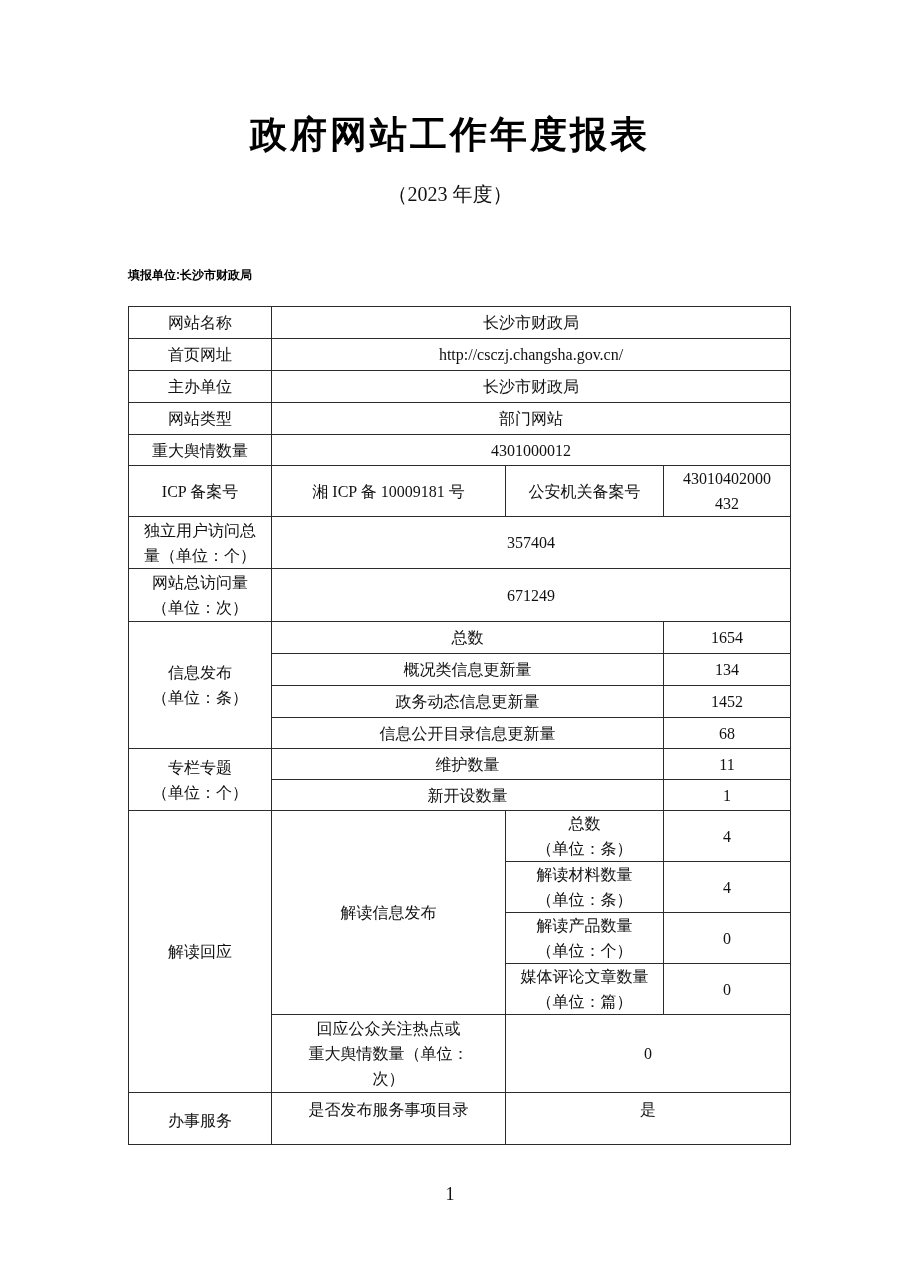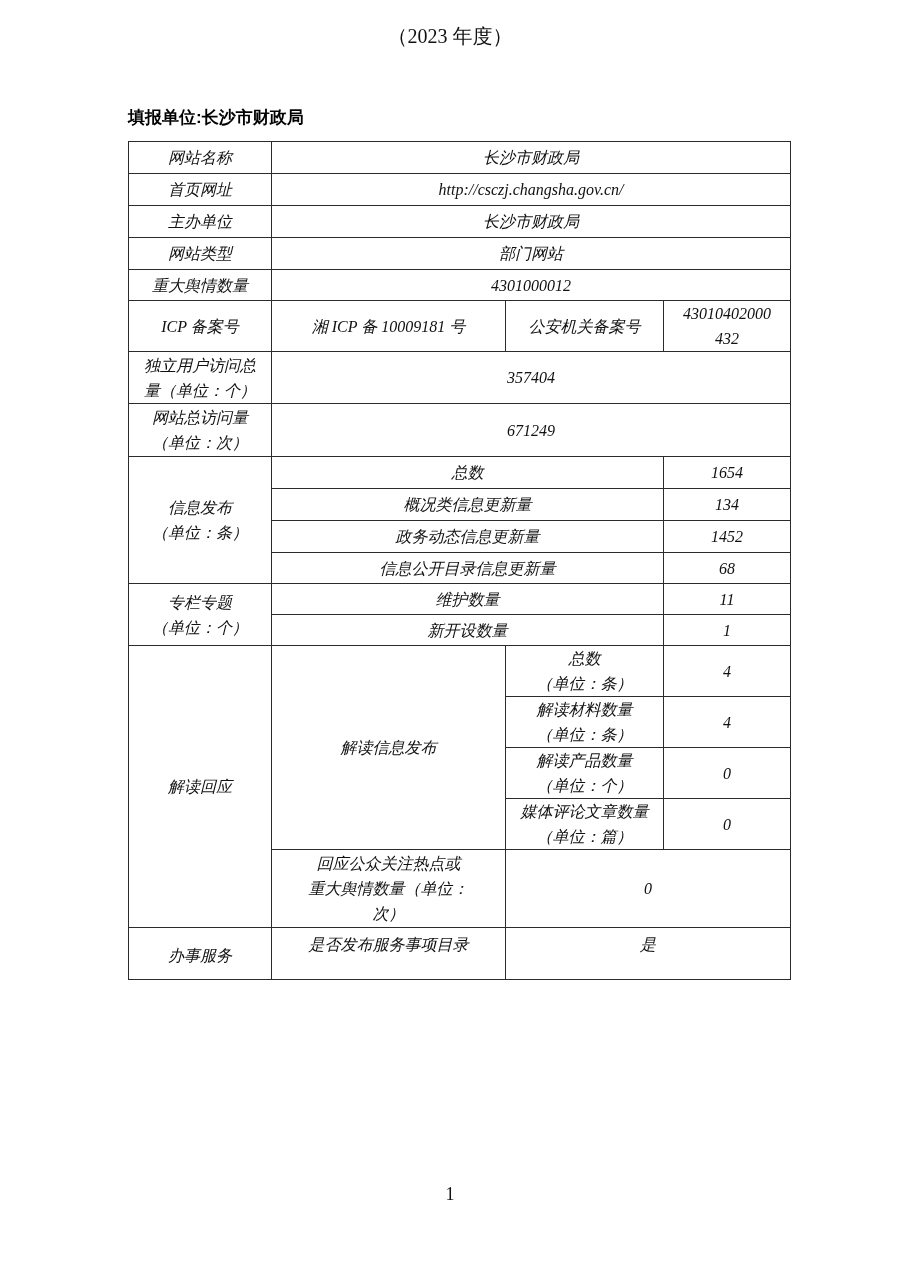--- a/index.html
+++ b/index.html
@@ -26,30 +26,29 @@
     margin-top: 23px;
     text-align: center;
     font-size: 20px;
     line-height: 26px;
     color: #111111;
   }
   .unit-line {
     margin: 57px 0 0 128px;
     font-family: "Liberation Sans", sans-serif;
     font-weight: bold;
-    font-size: 17px;
+    font-size: 12px;
     line-height: 23px;
     color: #000000;
   }
   table.report {
-    margin: 12px 0 0 128px;
+    margin: 19px 0 0 128px;
     width: 662px;
     table-layout: fixed;
     border-collapse: collapse;
-    font-style: italic;
   }
   table.report td {
     border: 1px solid #2b2b2b;
     text-align: center;
     vertical-align: middle;
     font-size: 16px;
     line-height: 25px;
     padding: 0 2px;
     white-space: pre-line;
     overflow: hidden;
@@ -78,20 +77,21 @@
     font-size: 18px;
     line-height: 24px;
     color: #111111;
   }
 </style>
 </head>
 <body>
 
 <div class="page">
 
+  <div class="doc-title">政府网站工作年度报表</div>
   <div class="doc-subtitle">（2023 年度）</div>
   <div class="unit-line">填报单位:长沙市财政局</div>
 
   <table class="report">
     <colgroup>
       <col style="width:143px">
       <col style="width:234px">
       <col style="width:158px">
       <col style="width:127px">
     </colgroup>

